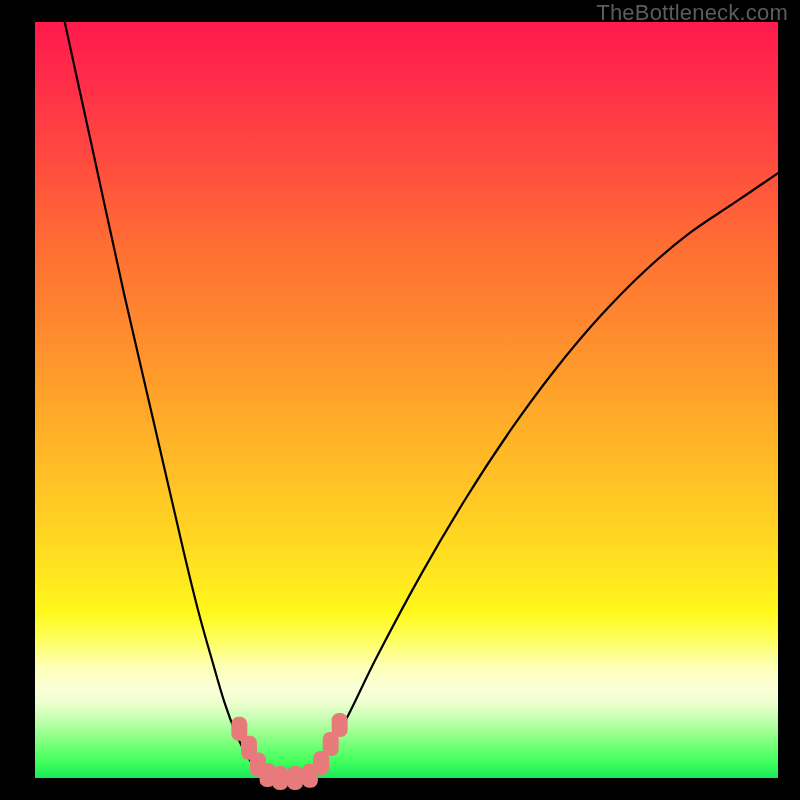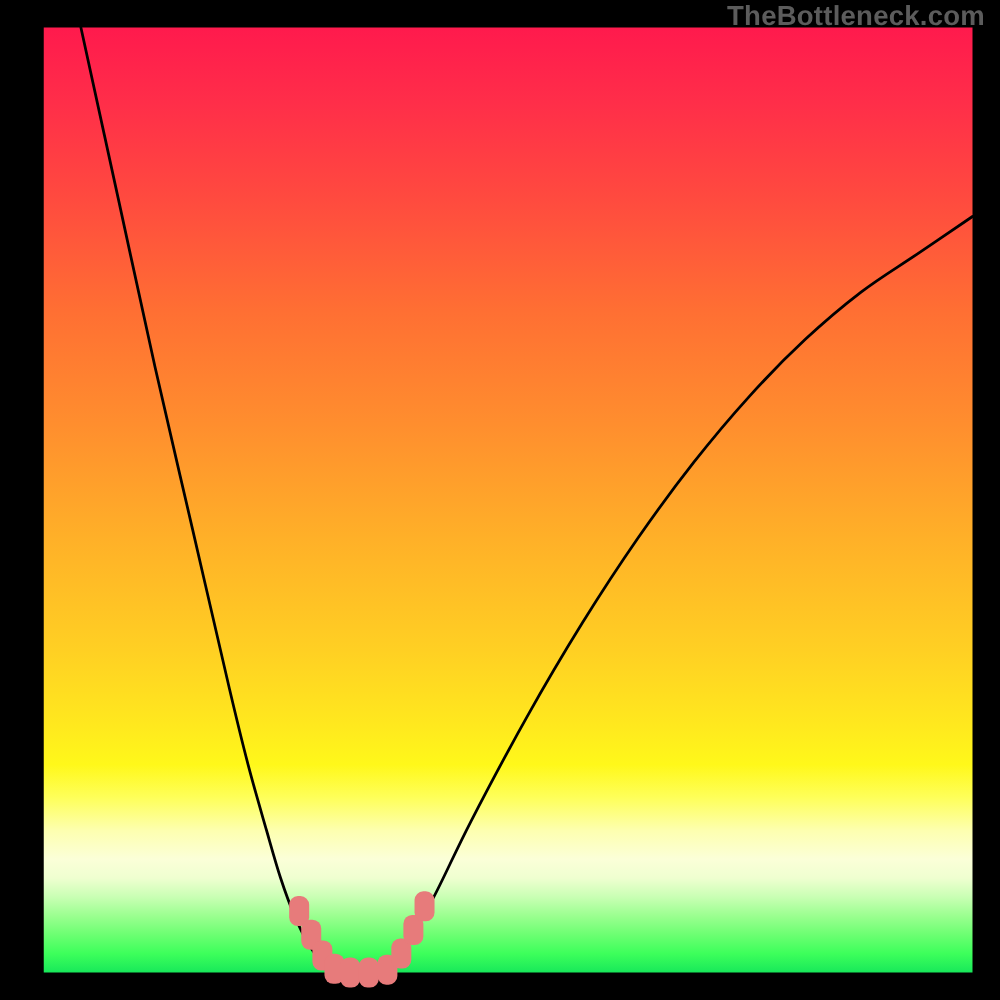--- a/index.html
+++ b/index.html
@@ -48,21 +48,21 @@
         #18e85a 100%
       );
   }
   .watermark {
     position: absolute;
     top: 0;
     right: 12px;
     color: #5c5c5c;
     font-size: 22px;
     letter-spacing: 0.2px;
-    font-weight: 700;
+    font-weight: 400;
     user-select: none;
   }
   svg.curves {
     position: absolute;
     left: 0;
     top: 0;
     width: 743px;
     height: 756px;
     overflow: visible;
   }

